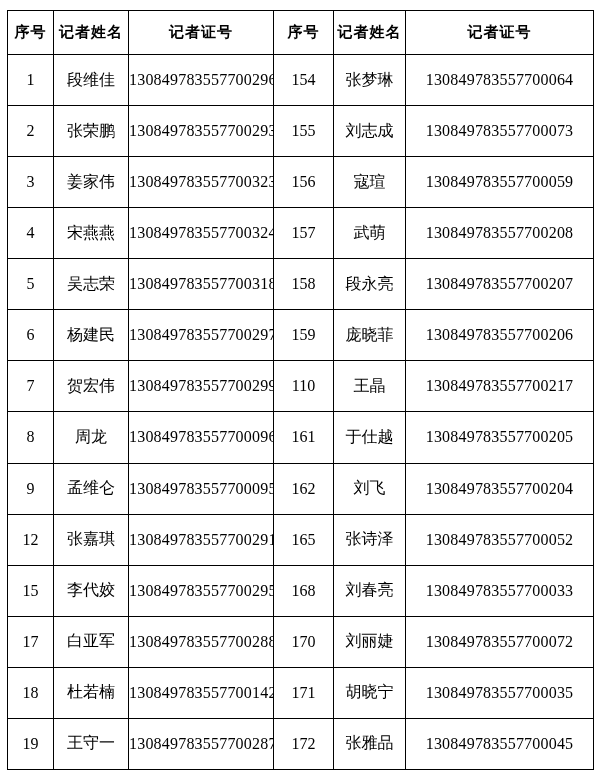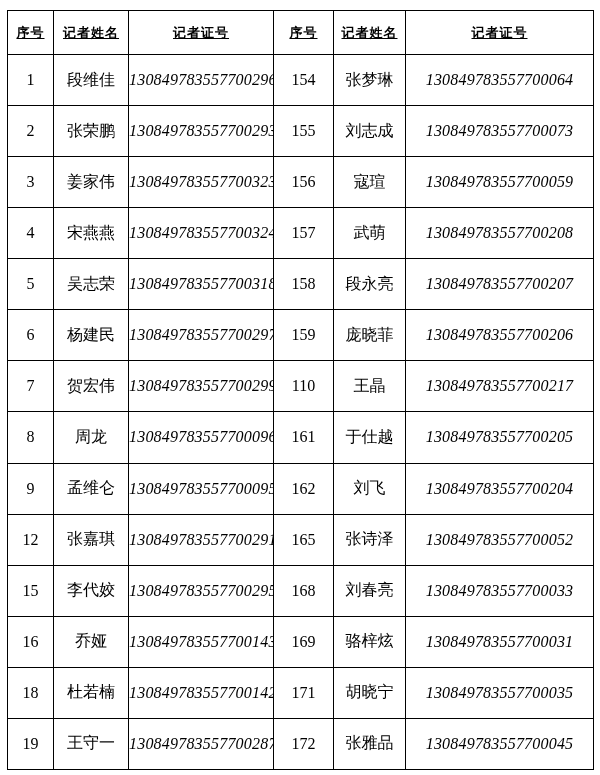--- a/index.html
+++ b/index.html
@@ -29,36 +29,34 @@
   table.journalists td {
     border: 1px solid #000000;
     text-align: center;
     vertical-align: middle;
     padding: 0;
     overflow: hidden;
     white-space: nowrap;
   }
   table.journalists thead th {
     height: 43px;
-    font-size: 13px;
+    font-size: 15px;
     font-weight: bold;
     letter-spacing: 1px;
-    text-decoration: underline;
   }
   table.journalists tbody td {
     height: 37.6px;
     font-size: 16px;
   }
   td.cell-serial {
     font-size: 15px;
   }
   td.cell-id {
     font-size: 14.5px;
     letter-spacing: 0.2px;
-    font-style: italic;
   }
 </style>
 </head>
 <body>
 
 <div class="table-wrap">
   <table class="journalists">
     <colgroup>
       <col style="width:46px">
       <col style="width:75px">
@@ -160,26 +158,26 @@
         </tr>
         <tr>
           <td class="cell-serial">15</td>
           <td class="cell-name">李代姣</td>
           <td class="cell-id">130849783557700295</td>
           <td class="cell-serial">168</td>
           <td class="cell-name">刘春亮</td>
           <td class="cell-id">130849783557700033</td>
         </tr>
         <tr>
-          <td class="cell-serial">16</td>
-          <td class="cell-name">乔娅</td>
-          <td class="cell-id">130849783557700143</td>
-          <td class="cell-serial">169</td>
-          <td class="cell-name">骆梓炫</td>
-          <td class="cell-id">130849783557700031</td>
+          <td class="cell-serial">17</td>
+          <td class="cell-name">白亚军</td>
+          <td class="cell-id">130849783557700288</td>
+          <td class="cell-serial">170</td>
+          <td class="cell-name">刘丽婕</td>
+          <td class="cell-id">130849783557700072</td>
         </tr>
         <tr>
           <td class="cell-serial">18</td>
           <td class="cell-name">杜若楠</td>
           <td class="cell-id">130849783557700142</td>
           <td class="cell-serial">171</td>
           <td class="cell-name">胡晓宁</td>
           <td class="cell-id">130849783557700035</td>
         </tr>
         <tr>

